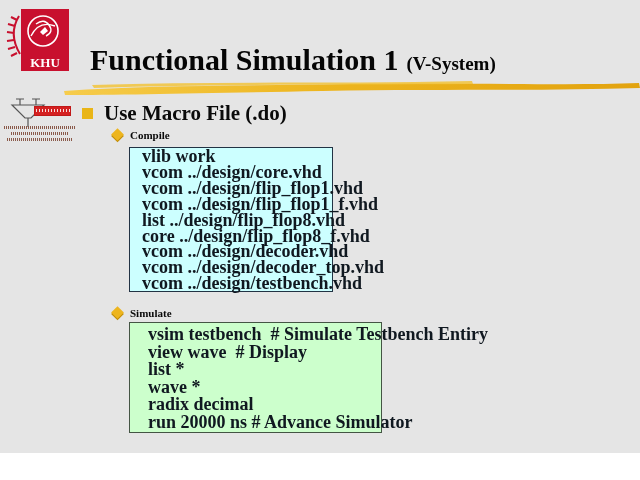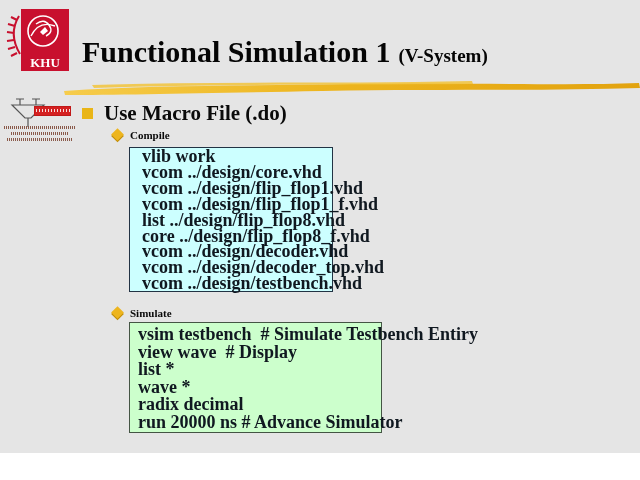--- a/index.html
+++ b/index.html
@@ -3,21 +3,21 @@
 <meta charset="utf-8">
 <style>
   html,body{margin:0;padding:0;}
   .slide{
     position:relative;width:640px;height:453px;background:#e5e5e5;
     overflow:hidden;font-family:"Liberation Serif", serif;color:#000;
   }
   
   .khu-logo{position:absolute;left:4px;top:6px;width:72px;height:68px;}
   .page-title{
-    position:absolute;left:78px;top:28px;margin:4px;white-space:nowrap;
+    position:absolute;left:78px;top:28px;margin:12px;white-space:nowrap;
     font-weight:bold;font-size:30px;line-height:40px;color:#050505;
   }
   .title-suffix{font-size:19px;font-weight:bold;margin-left:8px;}
   .title-underline{position:absolute;left:62px;top:76px;width:578px;height:22px;}
   
   .lab-logo{position:absolute;left:2px;top:96px;width:80px;height:52px;}
   .funnel-icon{position:absolute;left:6px;top:2px;}
   .lab-banner{
     position:absolute;left:32px;top:10px;width:37px;height:10px;background:#d42020;
     background-image:repeating-linear-gradient(90deg,rgba(255,255,255,.85) 0 1px,transparent 1px 3px);
@@ -56,21 +56,21 @@
   .code-box{
     position:absolute;box-sizing:border-box;
     padding:1px 0 0 12px;
   }
   .compile-box{
     left:129px;top:147px;width:204px;height:145px;
     background:#ccffff;border:1px solid #223344;
   }
   .simulate-box{
     left:129px;top:322px;width:253px;height:111px;
-    background:#ccffcc;border:1px solid #445544;padding-top:3px;padding-left:8px;
+    background:#ccffcc;border:1px solid #445544;padding-top:3px;padding-left:18px;
   }
   .code-line{
     white-space:pre;font-weight:bold;color:#101820;font-size:18px;
   }
   .compile-box .code-line{line-height:15.9px;}
   .simulate-box .code-line{line-height:17.6px;}
 </style>
 </head>
 <body>
 

